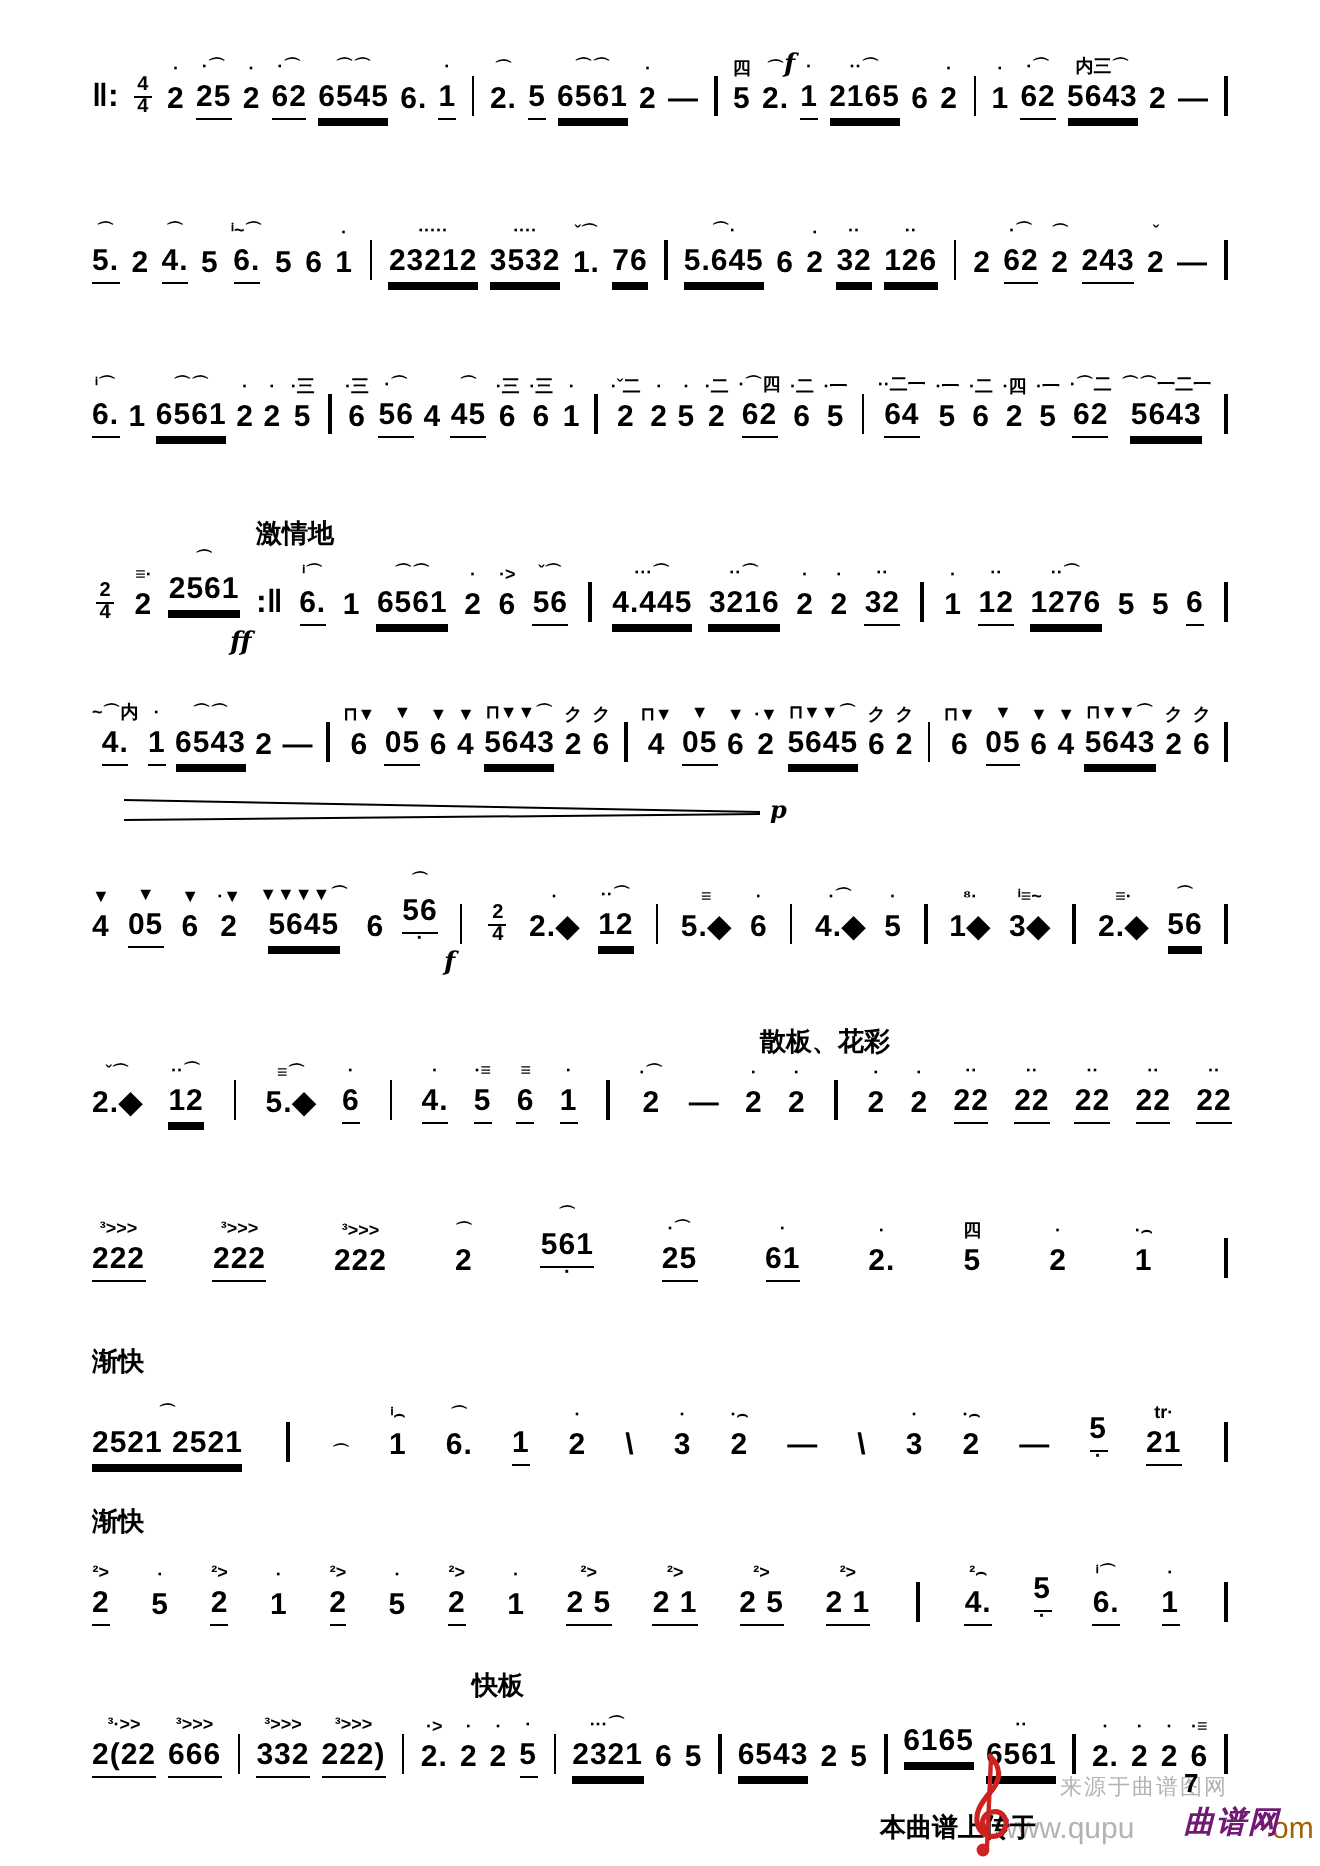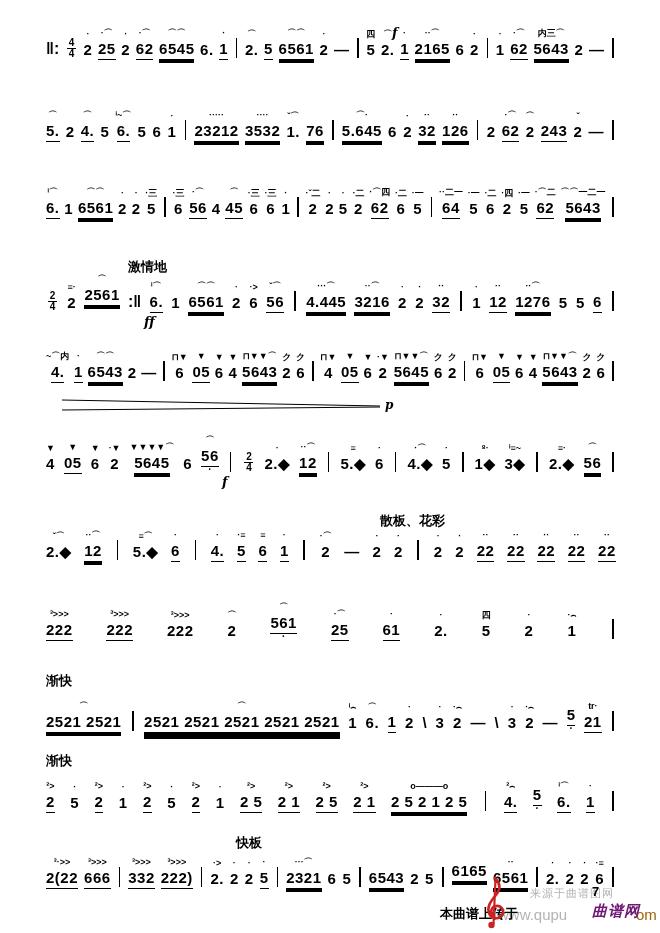--- a/index.html
+++ b/index.html
@@ -768,21 +768,20 @@
         <div class="bar"></div>
       </div>
       <div class="sline" style="top: 693px;">
         <div class="tok u2">
           <span class="orn">⌒</span>
           <span class="num">2521 2521</span>
         </div>
         <div class="bar"></div>
         <div class="tok u3">
           <span class="orn">⌒</span>
-          <span class="num">2521 2521 2521 2521 2521</span>
         </div>
         <div class="tok">
           <span class="orn">ⁱ⌢</span>
           <span class="num">1</span>
         </div>
         <div class="tok">
           <span class="orn">⌒</span>
           <span class="num">6.</span>
         </div>
         <div class="tok u1">
@@ -877,24 +876,20 @@
           <span class="orn">²&gt;</span>
           <span class="num">2 1</span>
         </div>
         <div class="tok u1">
           <span class="orn">²&gt;</span>
           <span class="num">2 5</span>
         </div>
         <div class="tok u1">
           <span class="orn">²&gt;</span>
           <span class="num">2 1</span>
-        </div>
-        <div class="tok u2">
-          <span class="orn">o———o</span>
-          <span class="num">2 5 2 1 2 5</span>
         </div>
         <div class="bar"></div>
         <div class="tok u1">
           <span class="orn">²⌢</span>
           <span class="num">4.</span>
         </div>
         <div class="tok u1">
           <span class="orn">&nbsp;</span>
           <span class="num">5</span>
           <span class="bdot">·</span>
@@ -1001,21 +996,21 @@
       </div>
     </div>
 
   <div class="hlabel" style="left:128px;top:258px;">激情地</div>
   <div class="hlabel" style="left:380px;top:512px;text-align:right;">散板、花彩</div>
   <div class="hlabel" style="left:46px;top:672px;">渐快</div>
   <div class="hlabel" style="left:46px;top:752px;">渐快</div>
   <div class="hlabel" style="left:212px;top:834px;margin-left:24px;">快板</div>
 
   <div class="dyn" style="left:392px;top:25px;font-size:13px;">f</div>
-  <div class="dyn" style="left:144px;top:314px;font-size:13px;">ff</div>
+  <div class="dyn" style="left:115px;top:314px;font-size:13px;">ff</div>
   <div class="dyn" style="left:385px;top:398px;font-size:12px;">p</div>
   <div class="dyn" style="left:222px;top:474px;font-size:13px;">f</div>
 
   <svg id="hairpin" width="330" height="16">
     <line x1="0" y1="4" x2="318" y2="10" stroke="#000" stroke-width="1"></line>
     <line x1="0" y1="14" x2="318" y2="11" stroke="#000" stroke-width="1"></line>
   </svg>
 
   <div id="wm-source">来源于曲谱图网</div>
   <div id="page-number">7</div>

